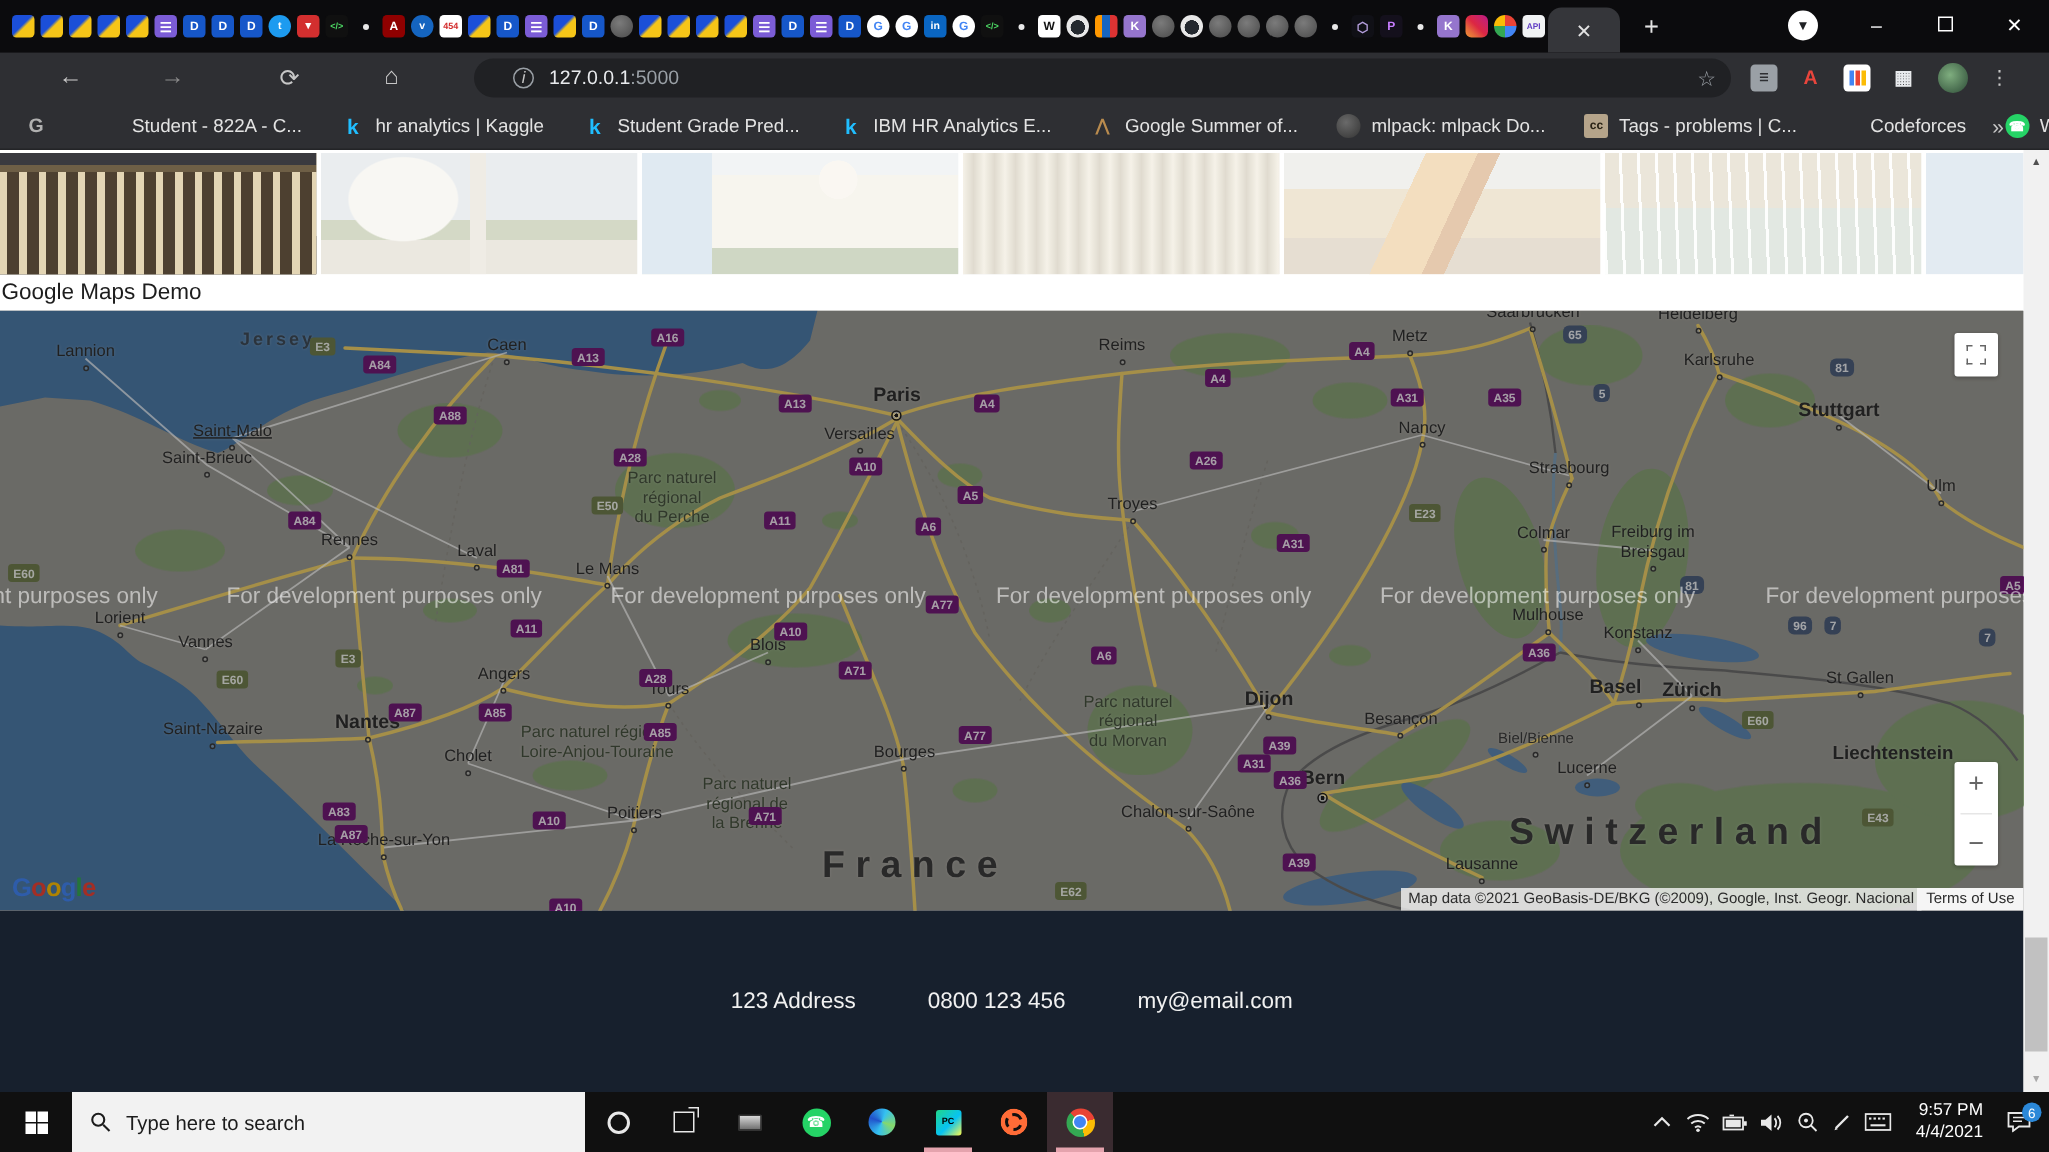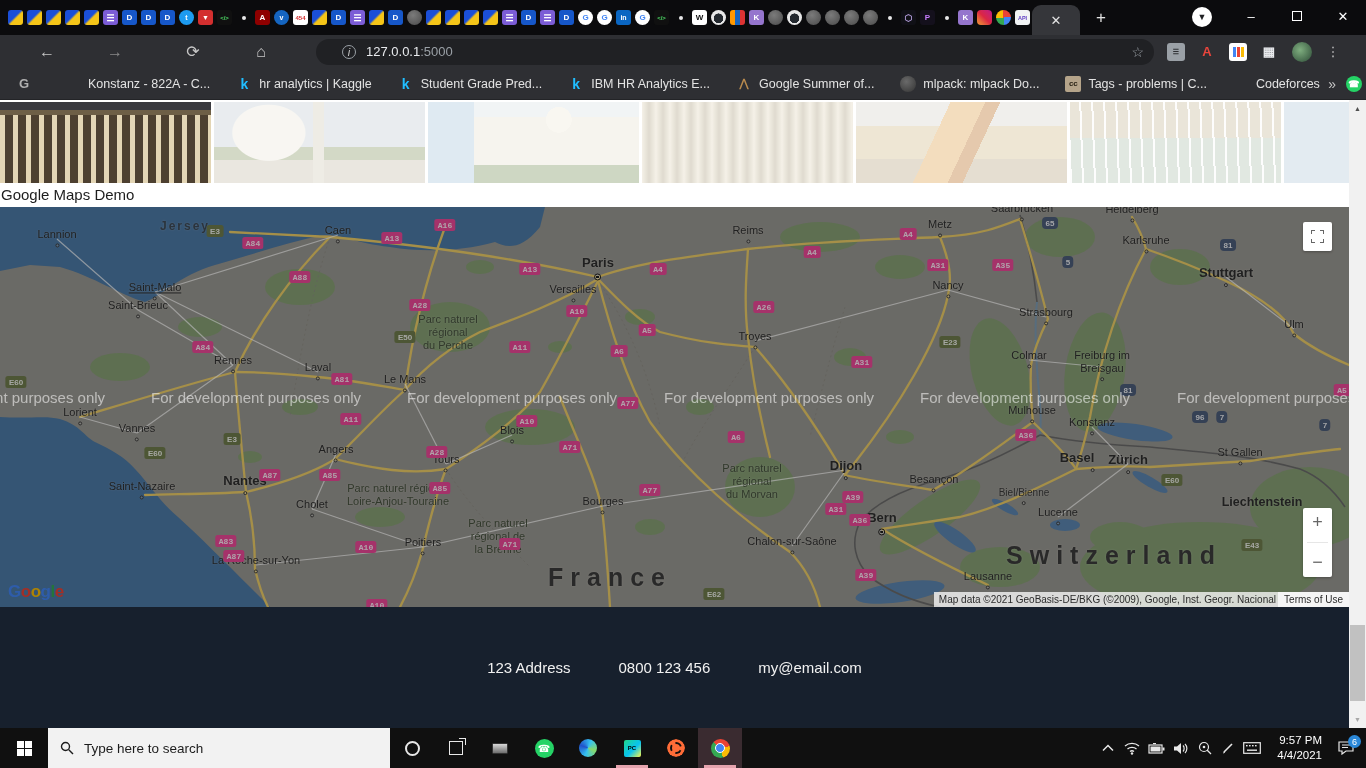--- a/index.html
+++ b/index.html
@@ -139,21 +139,21 @@
   .mlabel.small{ font-size:10px; color:#3a3a3a; }
   .mlabel.big{ font-size:13px; font-weight:bold; }
   .mlabel.cap{ font-size:13px; font-weight:bold; }
   .mlabel.cap .dot{ width:7px; height:7px; border:1.6px solid #1e1e1e; background:radial-gradient(circle,#1e1e1e 0 35%,rgba(255,255,255,.4) 40%); }
   .mlabel.bold{ font-size:12.5px; font-weight:bold; }
   .mlabel.area{ font-size:11px; color:#46513e; }
   .mlabel.sea{ font-size:12px; font-weight:bold; color:#3e4a56; letter-spacing:2px; }
   .mlabel.country{ font-size:25px; font-weight:bold; color:#3c3c3c; letter-spacing:7px; }
   .badge { position:absolute; z-index:3; transform:translate(-50%,-50%); font-size:8px; font-weight:bold;
     color:rgba(255,255,255,.88); padding:1.5px 3.5px; border-radius:2.5px; pointer-events:none; }
-  .badge.a{ background:#ec4899;font-family:Liberation Mono, monospace; } .badge.e{ background:#6f7c4c; } .badge.de{ background:#4c5d7a; border-radius:4px; }
+  .badge.a{ background:#701a75; } .badge.e{ background:#6f7c4c; } .badge.de{ background:#4c5d7a; border-radius:4px; }
   .map-dim { position:absolute; inset:0; background:rgba(0,0,0,.30); z-index:4; pointer-events:none; }
   .wm { position:absolute; z-index:6; top:182px; font-size:15px; color:rgba(255,255,255,.55); white-space:nowrap; pointer-events:none; }
   .glogo { position:absolute; left:8px; bottom:5px; z-index:3; font-size:17px; font-weight:normal; letter-spacing:-.5px; }
   .glogo b:nth-child(1){color:#4285f4}.glogo b:nth-child(2){color:#ea4335}.glogo b:nth-child(3){color:#fbbc05}
   .glogo b:nth-child(4){color:#4285f4}.glogo b:nth-child(5){color:#34a853}.glogo b:nth-child(6){color:#ea4335}
   .fullscreen-btn { position:absolute; right:17px; top:15px; width:29px; height:29px; background:#fff; border-radius:2px;
     z-index:7; cursor:pointer; box-shadow:0 1px 3px rgba(0,0,0,.3); display:flex; align-items:center; justify-content:center; }
   .fs-glyph { width:13px; height:13px; position:relative; }
   .fs-glyph i{ position:absolute; width:4px; height:4px; border:1.6px solid #666; }
   .fs-glyph .tl{ left:0; top:0; border-right:0; border-bottom:0; } .fs-glyph .tr{ right:0; top:0; border-left:0; border-bottom:0; }
@@ -417,21 +417,21 @@
   </div>
 
   <div class="bookmarks">
 
   <div class="bm">
         <span class="bm-ic b-g">G</span>
         <span class="bm-label"></span>
       </div>
       <div class="bm">
         <span class="bm-ic b-bars"></span>
-        <span class="bm-label">Konstanz - 822A - C...</span>
+        <span class="bm-label">Student - 822A - C...</span>
       </div>
       <div class="bm">
         <span class="bm-ic b-k">k</span>
         <span class="bm-label">hr analytics | Kaggle</span>
       </div>
       <div class="bm">
         <span class="bm-ic b-k">k</span>
         <span class="bm-label">Student Grade Pred...</span>
       </div>
       <div class="bm">
@@ -834,21 +834,21 @@
           <span class="badge a" style="left: 530px; top: 62px;">A13</span>
           <span class="badge a" style="left: 658px; top: 62px;">A4</span>
           <span class="badge a" style="left: 300px; top: 70px;">A88</span>
           <span class="badge a" style="left: 420px; top: 98px;">A28</span>
           <span class="badge a" style="left: 577px; top: 104px;">A10</span>
           <span class="badge a" style="left: 647px; top: 123px;">A5</span>
           <span class="badge a" style="left: 619px; top: 144px;">A6</span>
           <span class="badge a" style="left: 812px; top: 45px;">A4</span>
           <span class="badge a" style="left: 908px; top: 27px;">A4</span>
           <span class="badge a" style="left: 938px; top: 58px;">A31</span>
-          <span class="badge a" style="left: 764px; top: 100px;">A26</span>
+          <span class="badge a" style="left: 804px; top: 100px;">A26</span>
           <span class="badge a" style="left: 1003px; top: 58px;">A35</span>
           <span class="badge de" style="left: 1050px; top: 16px;">65</span>
           <span class="badge de" style="left: 1228px; top: 38px;">81</span>
           <span class="badge de" style="left: 1068px; top: 55px;">5</span>
           <span class="badge e" style="left: 405px; top: 130px;">E50</span>
           <span class="badge a" style="left: 203px; top: 140px;">A84</span>
           <span class="badge a" style="left: 520px; top: 140px;">A11</span>
           <span class="badge a" style="left: 342px; top: 172px;">A81</span>
           <span class="badge e" style="left: 16px; top: 175px;">E60</span>
           <span class="badge a" style="left: 628px; top: 196px;">A77</span>

